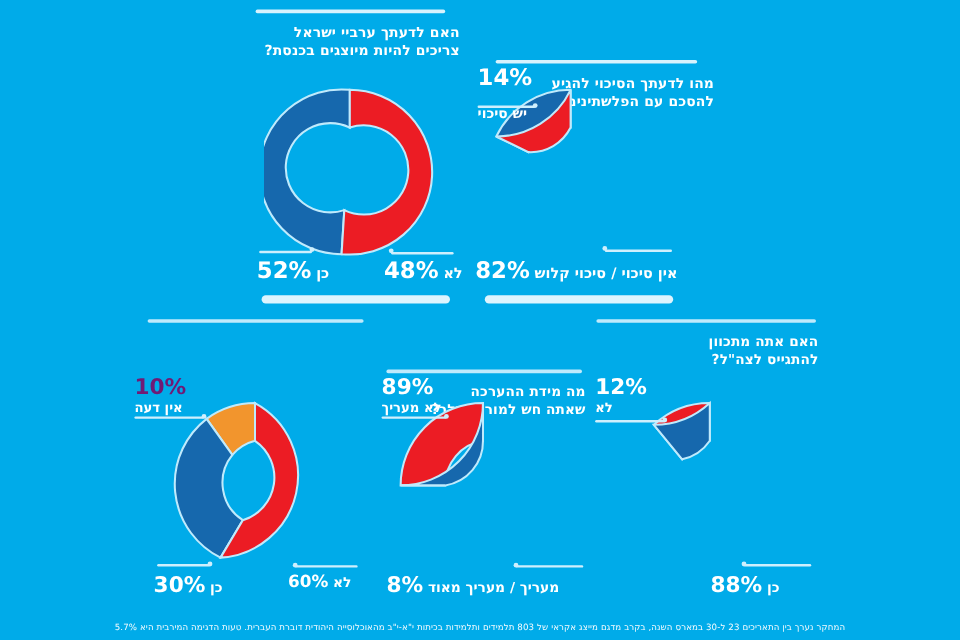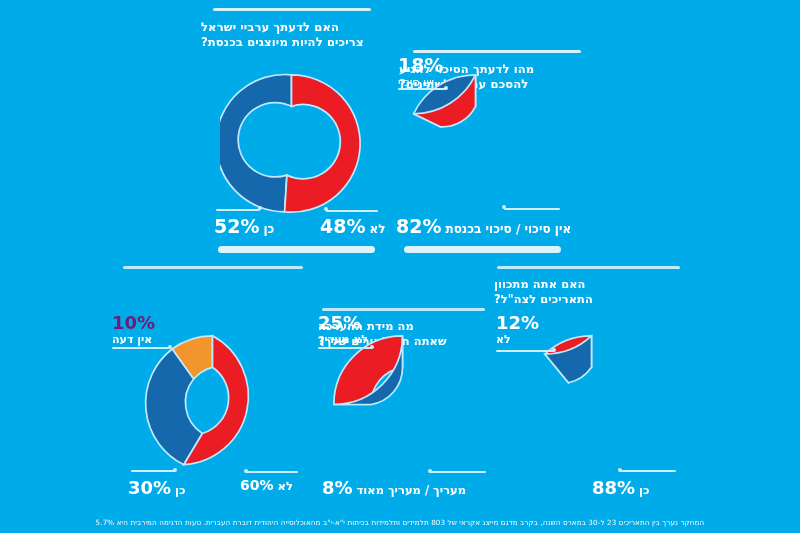--- a/index.html
+++ b/index.html
@@ -16,21 +16,21 @@
   .card{position:absolute;display:flex;flex-direction:column;align-items:center;}
 
   .rule-top{
     height:3px;background:#d8f2fd;border-radius:2px;
     box-shadow:0 0 0 0 rgba(0,0,0,0);
   }
   .rule-thick{height:7px;background:#ddf4fe;border-radius:4px;}
   .rule-thin{height:3px;background:#bfeafc;border-radius:2px;}
 
   .q-title{
-    color:#fff;font-weight:bold;text-align:left;
+    color:#fff;font-weight:bold;text-align:right;
     line-height:1.28;letter-spacing:.1px;
   }
 
   
   .donut-wrap{position:relative;}
 
   
   .val{
     color:#ffffff;font-weight:bold;white-space:nowrap;
     display:flex;align-items:baseline;gap:4px;
@@ -92,30 +92,30 @@
 
   <div class="donut-wrap" style="position:absolute;left:404px;top:72px;width:143px;height:143px;">
     <svg viewBox="0 0 100 100" width="143" height="143">
 
       <path d="M50 2 A48 48 0 0 0 6.68 29.2 L25.45 38.3 A26 26 0 0 1 50 24 Z" fill="#1668ad" stroke="#bfeafc" stroke-width="1.2"></path>
       <path d="M50 2 A48 48 0 0 1 6.68 29.2 L25.45 38.3 A26 26 0 0 0 50 24 Z" fill="#ec1c24" stroke="#bfeafc" stroke-width="1.2"></path>
     </svg>
   </div>
 
   <div class="lbl-abs" style="left:398px;top:56px;align-items:flex-end;">
-    <span class="num" style="color:#fff;font-size:19px;font-weight:bold;line-height:1;">18%</span>
-    <span class="cap" style="color:#fff;font-size:11.5px;font-weight:normal;line-height:1.2;margin-top:1px;">יש סיכוי</span>
+    <span class="num" style="color:#fff;font-size:19px;font-weight:bold;line-height:1;">14%</span>
+    <span class="cap" style="color:#fff;font-size:11.5px;font-weight:bold;line-height:1.2;margin-top:13px;">יש סיכוי</span>
   </div>
   <div class="leader" style="position:absolute;left:398px;top:88px;width:48px;"></div>
   <div class="leader-dot" style="left:444px;top:86px;"></div>
 
   <div class="leader" style="position:absolute;left:504px;top:208px;width:56px;"></div>
   <div class="leader-dot" style="left:502px;top:205px;"></div>
   <div class="val" style="position:absolute;left:396px;top:215px;font-size:12px;">
-    <span class="cap">אין סיכוי / סיכוי בכנסת</span>
+    <span class="cap">אין סיכוי / סיכוי קלוש</span>
     <span class="num" style="font-size:19px;">82%</span>
   </div>
 
   <div class="rule-thick sep-row" style="left:404px;top:246px;width:157px;"></div>
 
   <div class="card" style="left:110px;top:266px;width:205px;">
     <div class="rule-thin" style="width:180px;"></div>
   </div>
 
   <div class="donut-wrap" style="position:absolute;left:141px;top:333px;width:143px;height:143px;">
@@ -158,37 +158,37 @@
 
   <div class="donut-wrap" style="position:absolute;left:331px;top:333px;width:143px;height:143px;">
     <svg viewBox="0 0 100 100" width="143" height="143">
 
       <path d="M50 2 A48 48 0 0 0 2 50 L28 50 A26 26 0 0 1 50 24 Z" fill="#ec1c24" stroke="#bfeafc" stroke-width="1.2"></path>
       <path d="M50 2 A48 48 0 0 1 2 50 L28 50 A26 26 0 0 0 50 24 Z" fill="#1668ad" stroke="#bfeafc" stroke-width="1.2"></path>
     </svg>
   </div>
 
   <div class="lbl-abs" style="left:318px;top:314px;align-items:flex-end;">
-    <span class="num" style="color:#fff;font-size:18px;font-weight:bold;line-height:1;">25%</span>
+    <span class="num" style="color:#fff;font-size:18px;font-weight:bold;line-height:1;">89%</span>
     <span class="cap" style="color:#fff;font-size:11px;font-weight:bold;line-height:1.2;margin-top:1px;">לא מעריך</span>
   </div>
   <div class="leader" style="position:absolute;left:318px;top:347px;width:54px;"></div>
   <div class="leader-dot" style="left:370px;top:345px;"></div>
 
   <div class="leader" style="position:absolute;left:430px;top:471px;width:56px;"></div>
   <div class="leader-dot" style="left:428px;top:469px;"></div>
   <div class="val" style="position:absolute;left:322px;top:477px;font-size:11.5px;">
     <span class="cap">מעריך / מעריך מאוד</span>
     <span class="num" style="font-size:18px;">8%</span>
   </div>
 
   <div class="card" style="left:493px;top:266px;width:190px;">
     <div class="rule-thin" style="width:183px;"></div>
     <div class="q-title" style="font-size:11.4px;margin-top:8px;width:188px;white-space:pre-line;">האם אתה מתכוון
-התאריכים לצה"ל?</div>
+להתגייס לצה"ל?</div>
   </div>
 
   <div class="donut-wrap" style="position:absolute;left:520px;top:333px;width:143px;height:143px;">
     <svg viewBox="0 0 100 100" width="143" height="143">
 
       <path d="M50 2 A48 48 0 0 0 17.4 14.7 L33.9 34.8 A26 26 0 0 1 50 24 Z" fill="#ec1c24" stroke="#bfeafc" stroke-width="1.2"></path>
       <path d="M50 2 A48 48 0 0 1 17.4 14.7 L33.9 34.8 A26 26 0 0 0 50 24 Z" fill="#1668ad" stroke="#bfeafc" stroke-width="1.2"></path>
     </svg>
   </div>
 

